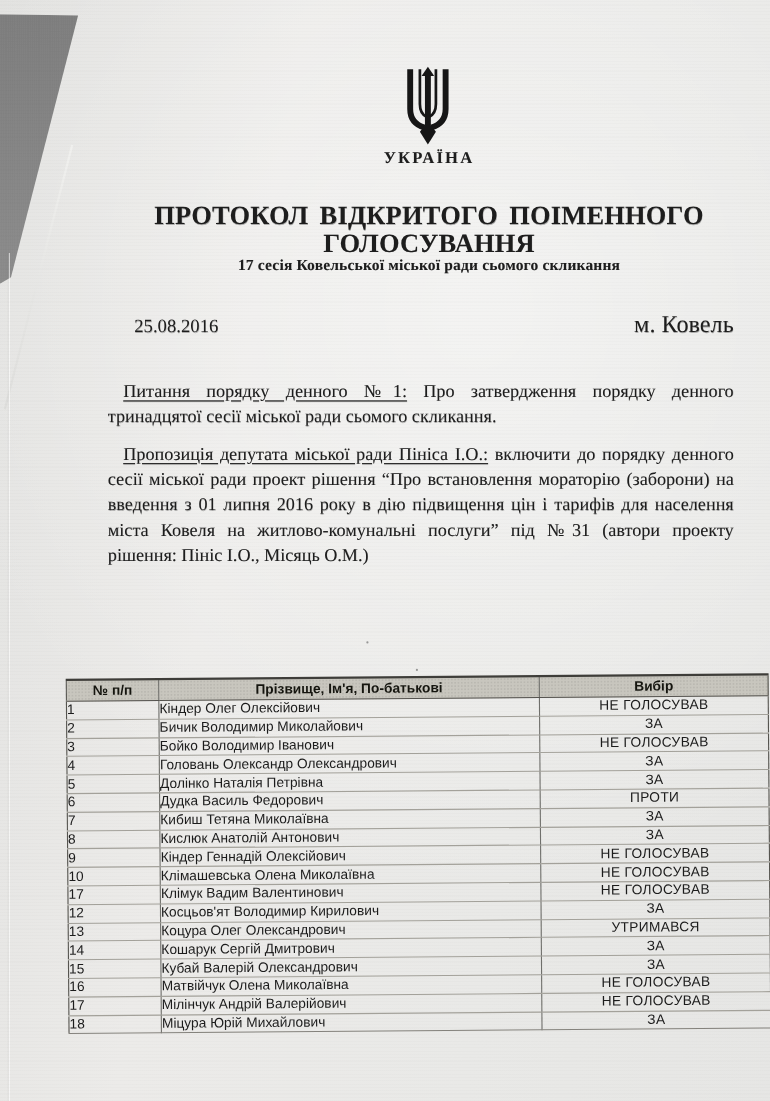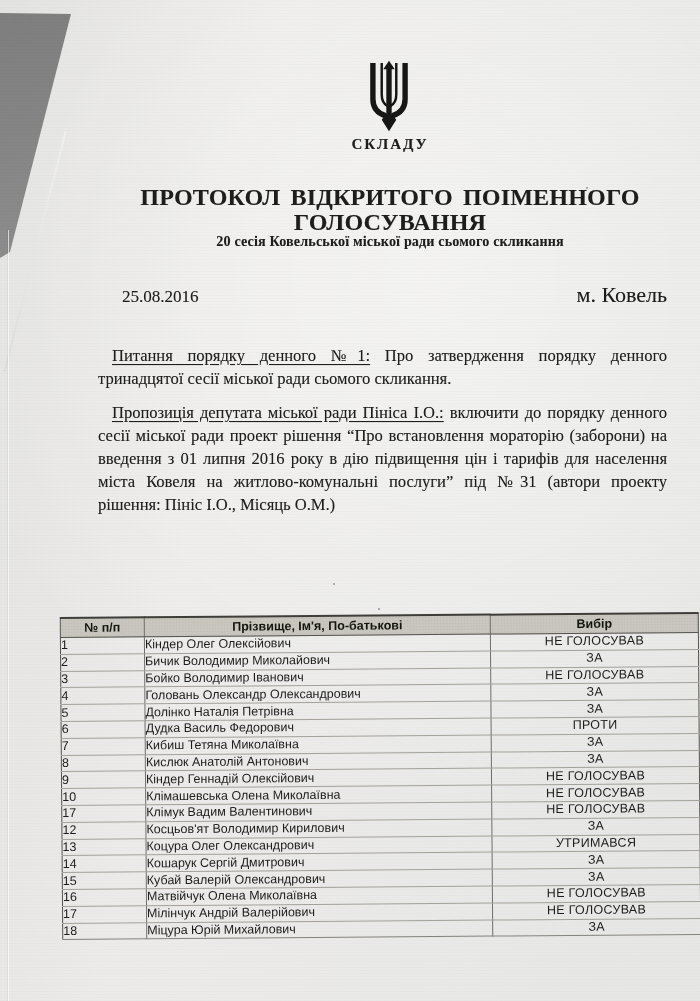--- a/index.html
+++ b/index.html
@@ -121,25 +121,25 @@
       <path d="M9 3 v47 q0 17 17 22" stroke-width="7"></path>
       <path d="M51 3 v47 q0 17 -17 22" stroke-width="7"></path>
       <path d="M30 7 v62" stroke-width="7"></path>
       <path d="M20.5 3 v41 q0 11 7.5 15" stroke-width="3.2"></path>
       <path d="M39.5 3 v41 q0 11 -7.5 15" stroke-width="3.2"></path>
     </g>
     <path d="M30 0 l-7.5 11 h15 z" fill="#161616"></path>
     <path d="M30 65 l-9.5 12 9.5 15 9.5 -15 z" fill="#161616"></path>
   </svg>
 
-  <div class="center-shift country doc-text">СКЛАДУ</div>
+  <div class="center-shift country doc-text">УКРАЇНА</div>
 
   <div class="center-shift title doc-text">ПРОТОКОЛ  ВІДКРИТОГО ПОІМЕННОГО
 ГОЛОСУВАННЯ</div>
-  <div class="center-shift subtitle doc-text">20 сесія Ковельської міської ради сьомого скликання</div>
+  <div class="center-shift subtitle doc-text">17 сесія Ковельської міської ради сьомого скликання</div>
 
   <div class="city doc-text">м. Ковель</div>
   <div class="date doc-text">25.08.2016</div>
 
   <p class="para para-agenda doc-text"><span class="ul">Питання порядку денного №1:</span><span> Про затвердження порядку денного тринадцятої сесії міської ради сьомого скликання.</span></p>
 
   <p class="para para-proposal doc-text"><span class="ul">Пропозиція депутата міської ради  Пініса І.О.:</span><span> включити до порядку денного сесії міської ради проект рішення “Про встановлення мораторію (заборони) на введення з 01 липня 2016 року в дію підвищення цін і тарифів для населення міста Ковеля на житлово-комунальні послуги” під №31 (автори проекту рішення: Пініс І.О., Місяць О.М.)</span></p>
 
 
   <div class="table-wrap">

